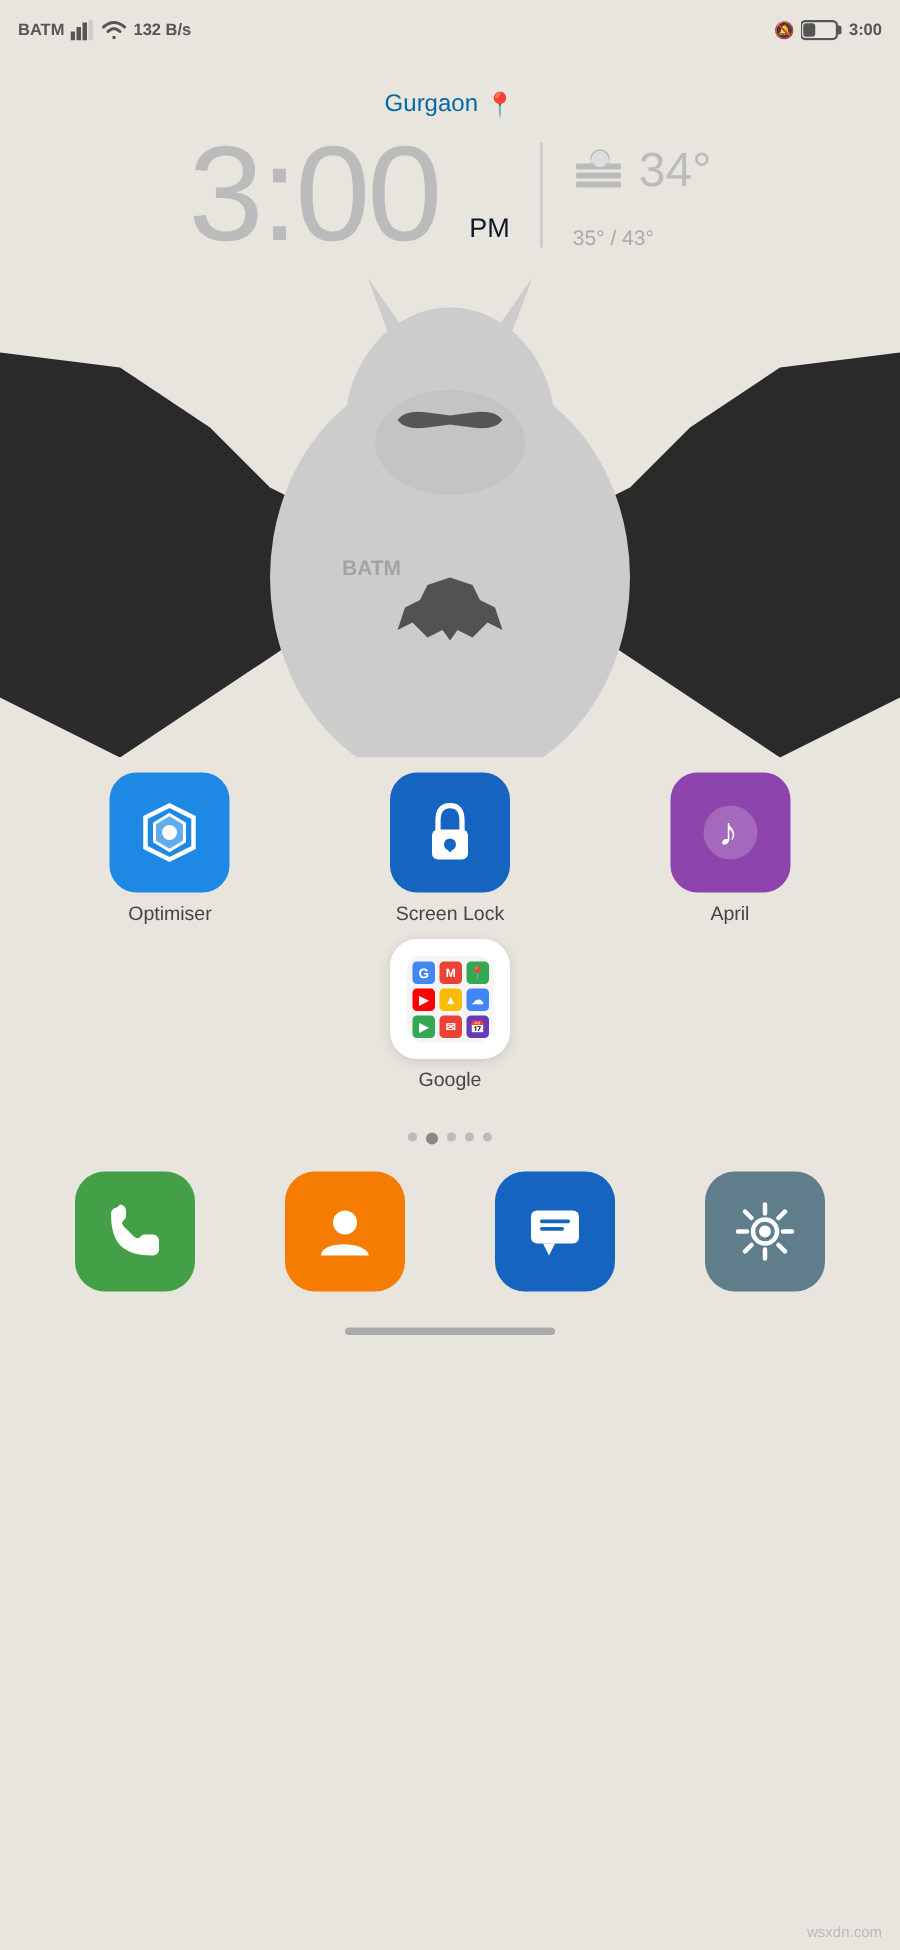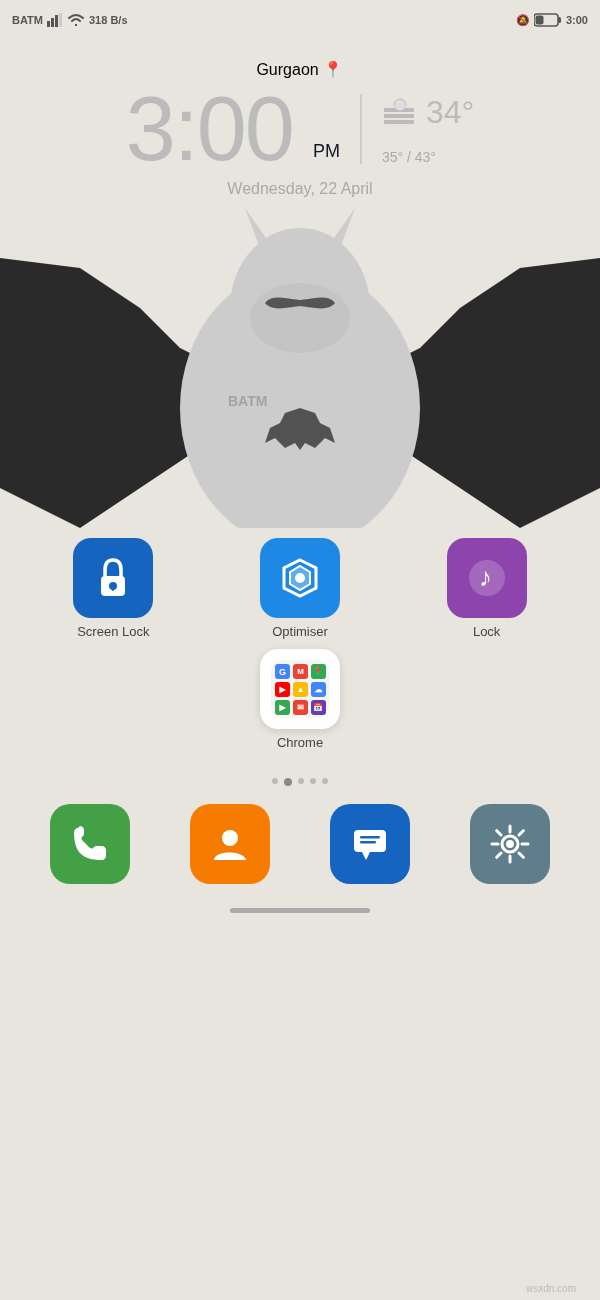--- a/index.html
+++ b/index.html
@@ -42,21 +42,21 @@
 
     
     .clock-section {
       text-align: center;
       padding-top: 20px;
       position: relative;
       z-index: 5;
     }
     .location-text {
       font-size: 16px;
-      color: #000000;
+      color: #0369a1;
       margin-bottom: 5px;
       display: flex;
       align-items: center;
       justify-content: center;
       gap: 5px;
     }
     .clock-row {
       display: flex;
       align-items: center;
       justify-content: center;
@@ -245,21 +245,21 @@
       align-items: center;
       justify-content: center;
       font-size: 8px;
       font-weight: bold;
       color: white;
     }
 
     .watermark {
       position: absolute;
       bottom: 6px;
-      right: 24px;
+      right: 12px;
       font-size: 10px;
       color: #bbb;
       z-index: 20;
     }
   </style>
 </head>
 <body>
 
 <div class="status-bar">
   <div class="status-left">
@@ -268,21 +268,21 @@
       <rect x="0" y="8" width="3" height="6" fill="#555"></rect>
       <rect x="4" y="5" width="3" height="9" fill="#555"></rect>
       <rect x="8" y="2" width="3" height="12" fill="#555"></rect>
       <rect x="12" y="0" width="3" height="14" fill="#ccc"></rect>
     </svg>
     <svg width="18" height="14" viewBox="0 0 18 14">
       <path d="M9 11 L9 13" stroke="#555" stroke-width="2" fill="none"></path>
       <path d="M5 8 Q9 4 13 8" stroke="#555" stroke-width="2" fill="none" stroke-linecap="round"></path>
       <path d="M2 5 Q9 -1 16 5" stroke="#555" stroke-width="2" fill="none" stroke-linecap="round"></path>
     </svg>
-    <span class="status-text">318 B/s</span>
+    <span class="status-text">132 B/s</span>
   </div>
   <div class="status-right">
     <span class="status-text">🔕</span>
     <svg width="28" height="14" viewBox="0 0 28 14">
       <rect x="0" y="1" width="24" height="12" rx="3" ry="3" stroke="#555" stroke-width="1.5" fill="none"></rect>
       <rect x="1.5" y="2.5" width="8" height="9" rx="2" fill="#555"></rect>
       <rect x="24" y="4" width="3" height="6" rx="1.5" fill="#555"></rect>
     </svg>
     <span class="status-text">3:00</span>
   </div>
@@ -306,21 +306,20 @@
           <rect x="2" y="16" width="30" height="4" fill="#bbb" rx="1"></rect>
           <rect x="2" y="22" width="30" height="4" fill="#bbb" rx="1"></rect>
           <circle cx="18" cy="7" r="6" fill="#ddd" stroke="#bbb" stroke-width="1"></circle>
           <polygon points="10,9 26,9 18,2" fill="#ddd"></polygon>
         </svg>
         <span class="weather-temp">34°</span>
       </div>
       <span class="weather-range">35° / 43°</span>
     </div>
   </div>
-  <div class="date-text">Wednesday, 22 April</div>
 </div>
 
 <div class="batman-area">
   <svg class="batman-svg" viewBox="0 0 600 320" xmlns="http://www.w3.org/2000/svg">
 
     <path d="M0,50 L0,280 L80,320 L200,240 L240,200 L220,160 L180,140 L140,100 L80,60 Z" fill="#2a2a2a"></path>
 
     <path d="M600,50 L600,280 L520,320 L400,240 L360,200 L380,160 L420,140 L460,100 L520,60 Z" fill="#2a2a2a"></path>
 
     <ellipse cx="300" cy="200" rx="120" ry="140" fill="#ccc"></ellipse>
@@ -335,52 +334,52 @@
     <path d="M265,95 Q270,88 285,90 Q300,92 300,92 Q300,92 315,90 Q330,88 335,95 Q330,102 315,100 Q300,98 300,98 Q300,98 285,100 Q270,102 265,95 Z" fill="#555"></path>
 
     <path d="M270,220 L265,235 L275,230 L285,240 L295,235 L300,242 L305,235 L315,240 L325,230 L335,235 L330,220 L320,215 L315,205 L300,200 L285,205 L280,215 Z" fill="#333" opacity="0.8"></path>
 
     <text x="228" y="198" font-size="14" fill="#888" font-family="Arial" font-weight="bold" opacity="0.6">BATM</text>
   </svg>
 </div>
 
 <div class="app-grid-section">
   <div class="app-row">
+
+    <div class="app-item">
+      <div class="app-icon-wrap bg-blue">
+        <svg width="44" height="44" viewBox="0 0 44 44">
+          <path d="M22 4 L38 12 L38 32 L22 40 L6 32 L6 12 Z" fill="none" stroke="white" stroke-width="3"></path>
+          <path d="M22 10 L32 16 L32 28 L22 34 L12 28 L12 16 Z" fill="rgba(255,255,255,0.3)" stroke="white" stroke-width="2"></path>
+          <circle cx="22" cy="22" r="5" fill="white"></circle>
+        </svg>
+      </div>
+      <span class="app-label">Optimiser</span>
+    </div>
 
     <div class="app-item">
       <div class="app-icon-wrap bg-blue-mid">
         <svg width="40" height="44" viewBox="0 0 40 44">
           <rect x="8" y="20" width="24" height="20" rx="4" fill="white"></rect>
           <path d="M12 20 L12 14 Q12 4 20 4 Q28 4 28 14 L28 20" fill="none" stroke="white" stroke-width="3.5" stroke-linecap="round"></path>
           <circle cx="20" cy="30" r="4" fill="#1565c0"></circle>
           <rect x="19" y="30" width="2" height="5" rx="1" fill="#1565c0"></rect>
         </svg>
       </div>
       <span class="app-label">Screen Lock</span>
     </div>
 
     <div class="app-item">
-      <div class="app-icon-wrap bg-blue">
-        <svg width="44" height="44" viewBox="0 0 44 44">
-          <path d="M22 4 L38 12 L38 32 L22 40 L6 32 L6 12 Z" fill="none" stroke="white" stroke-width="3"></path>
-          <path d="M22 10 L32 16 L32 28 L22 34 L12 28 L12 16 Z" fill="rgba(255,255,255,0.3)" stroke="white" stroke-width="2"></path>
-          <circle cx="22" cy="22" r="5" fill="white"></circle>
-        </svg>
-      </div>
-      <span class="app-label">Optimiser</span>
-    </div>
-
-    <div class="app-item">
       <div class="app-icon-wrap bg-purple">
         <svg width="44" height="44" viewBox="0 0 44 44">
           <circle cx="22" cy="22" r="18" fill="white" opacity="0.2"></circle>
           <text x="14" y="30" font-size="26" fill="white">♪</text>
         </svg>
       </div>
-      <span class="app-label">Lock</span>
+      <span class="app-label">April</span>
     </div>
 
 
   </div>
 
   <div class="app-row">
 
     <div class="app-item">
       <div class="app-icon-wrap bg-white">
         <div class="google-grid">
@@ -388,21 +387,21 @@
           <div class="g-icon" style="background:#EA4335;font-size:8px">M</div>
           <div class="g-icon" style="background:#34A853;font-size:8px">📍</div>
           <div class="g-icon" style="background:#FF0000;font-size:8px">▶</div>
           <div class="g-icon" style="background:#FBBC05;font-size:8px">▲</div>
           <div class="g-icon" style="background:#4285F4;font-size:8px">☁</div>
           <div class="g-icon" style="background:#34A853;font-size:8px">▶</div>
           <div class="g-icon" style="background:#EA4335;font-size:8px">✉</div>
           <div class="g-icon" style="background:#673AB7;font-size:8px">📅</div>
         </div>
       </div>
-      <span class="app-label">Chrome</span>
+      <span class="app-label">Google</span>
     </div>
 
 
 
 
   </div>
 </div>
 
 <div class="page-dots">
   <div class="dot"></div>

